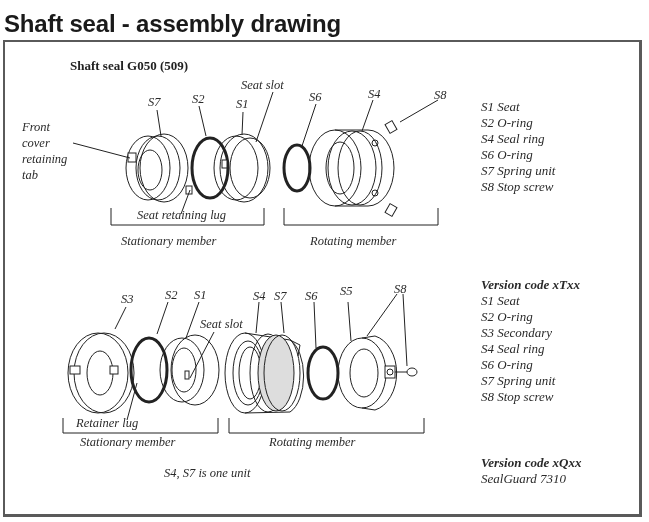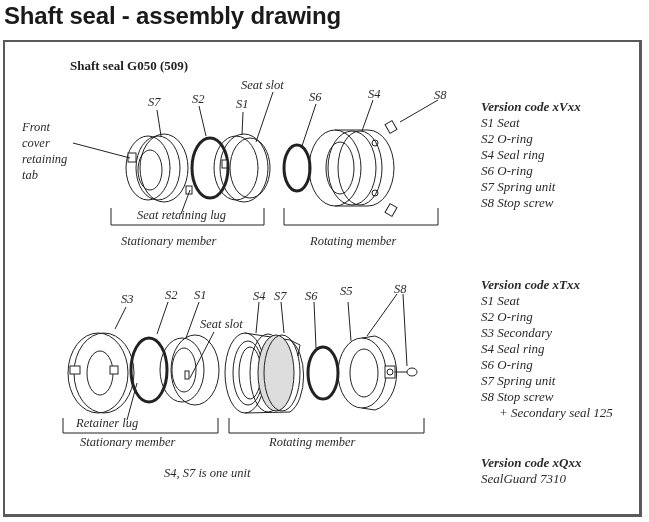--- a/index.html
+++ b/index.html
@@ -1,18 +1,18 @@
 <!DOCTYPE html>
 <html><head>
 <meta charset="utf-8">
 <style>
   html, body { margin: 0; padding: 0; background: #ffffff; }
   body { width: 649px; height: 522px; position: relative; overflow: hidden; }
   .page-title {
-    position: absolute; left: 4px; top: 2px;
+    position: absolute; left: 4px; top: 10px;
     font-family: "Liberation Sans", sans-serif; font-weight: bold;
     font-size: 24px; color: #1a1a1a; letter-spacing: -0.2px;
   }
   .frame {
     position: absolute; left: 3px; top: 40px; width: 639px; height: 477px;
     border: 2px solid #5a5a5a; border-right-width: 3px; border-bottom-width: 3px;
     box-sizing: border-box; background: #fff;
   }
   .subtitle {
     position: absolute; left: 22px; top: 58px;
@@ -178,37 +178,35 @@
   <text class="lbl" x="305" y="300">S6</text>
   <text class="lbl" x="340" y="295">S5</text>
   <text class="lbl" x="394" y="293">S8</text>
   <text class="lbl" x="76" y="427">Retainer lug</text>
   <text class="lbl" x="80" y="446">Stationary member</text>
   <text class="lbl" x="269" y="446">Rotating member</text>
   <text class="lbl" x="164" y="477">S4, S7 is one unit</text>
 </svg>
 
 <div class="legend" style="left:481px; top:99px;">
-  <div class="head">Version code xVxx</div>
   <div>S1 Seat</div>
   <div>S2 O-ring</div>
   <div>S4 Seal ring</div>
   <div>S6 O-ring</div>
   <div>S7 Spring unit</div>
   <div>S8 Stop screw</div>
 </div>
 
 <div class="legend" style="left:481px; top:277px;">
   <div class="head">Version code xTxx</div>
   <div>S1 Seat</div>
   <div>S2 O-ring</div>
   <div>S3 Secondary</div>
   <div>S4 Seal ring</div>
   <div>S6 O-ring</div>
   <div>S7 Spring unit</div>
   <div>S8 Stop screw</div>
-  <div class="indent">+ Secondary seal 125</div>
 </div>
 
 <div class="legend" style="left:481px; top:455px;">
   <div class="head">Version code xQxx</div>
   <div>SealGuard 7310</div>
 </div>
 
 </body></html>

